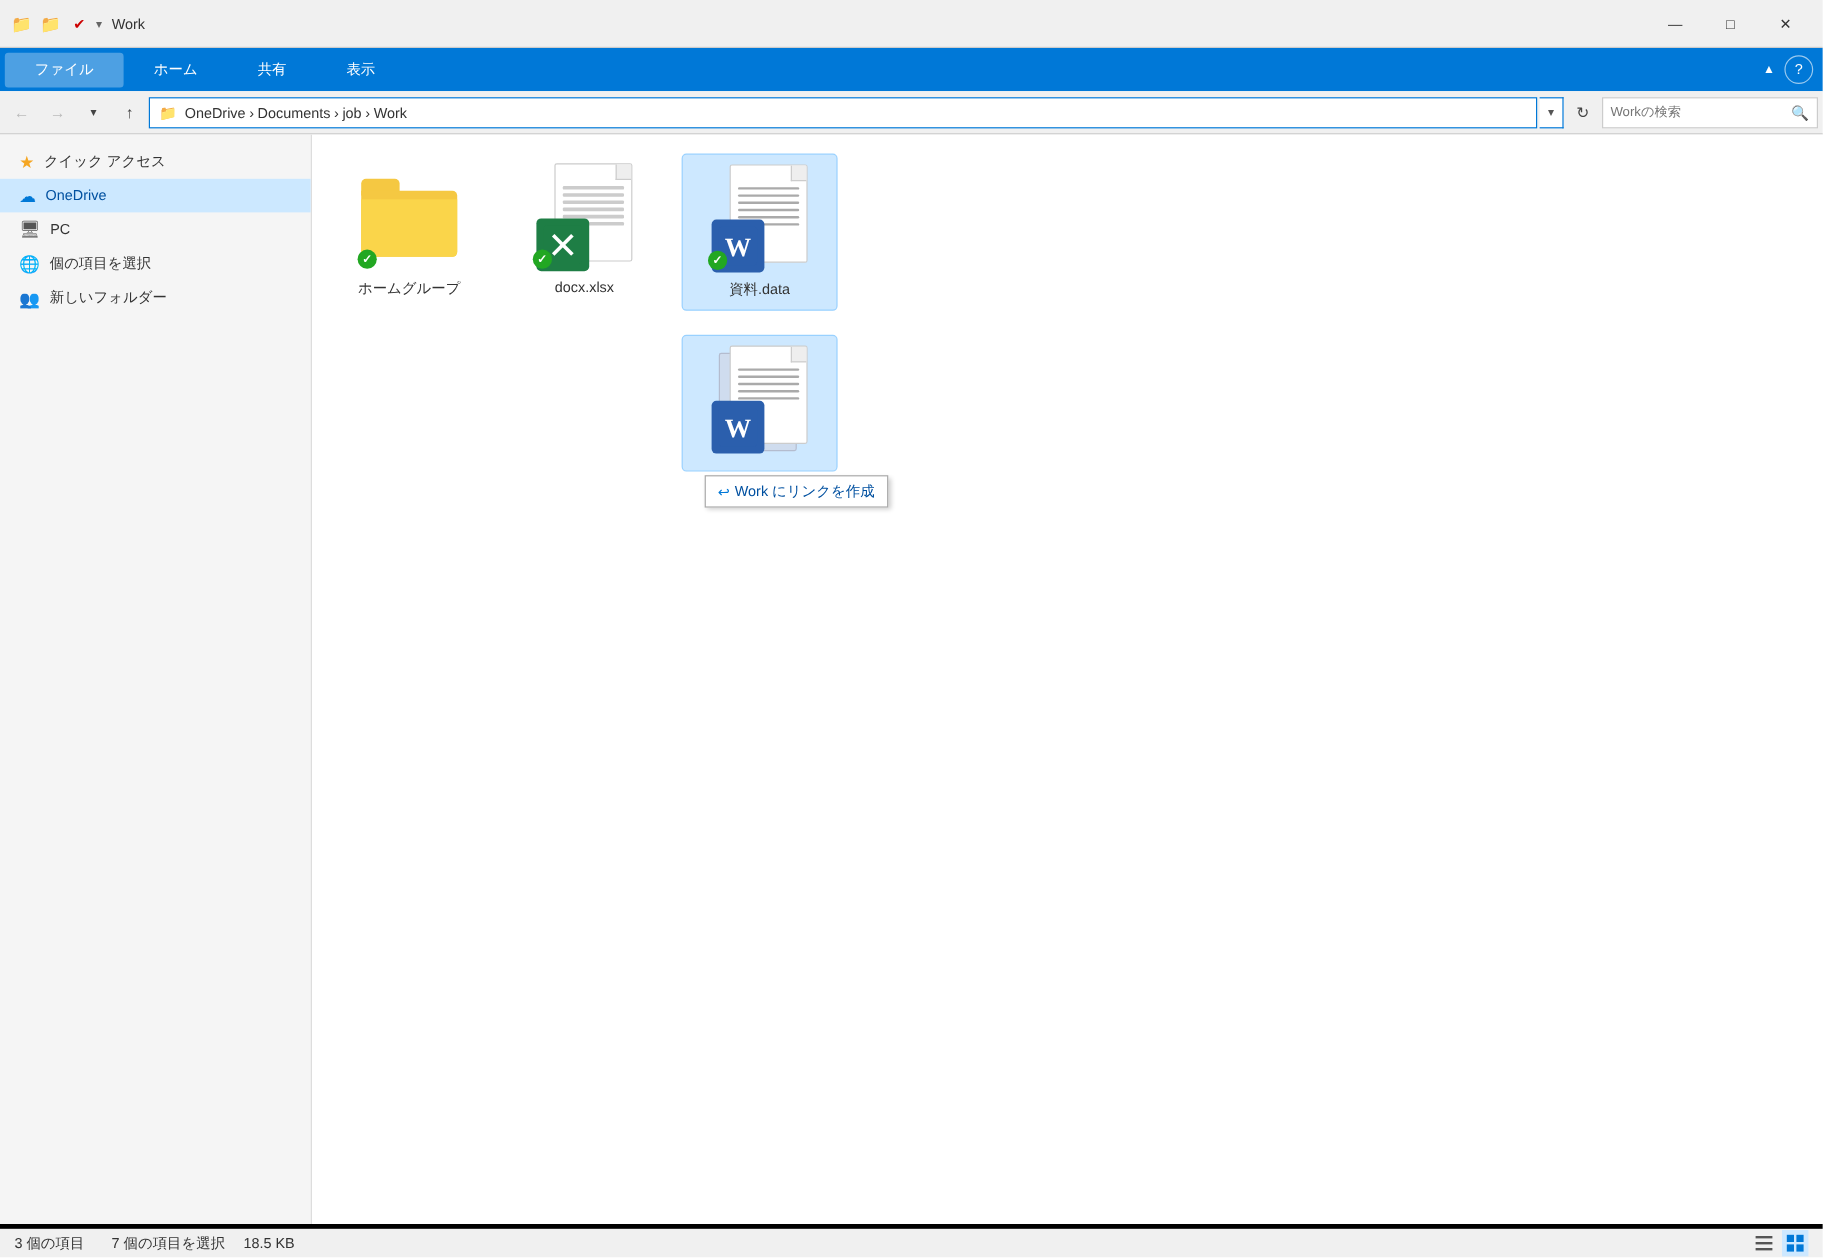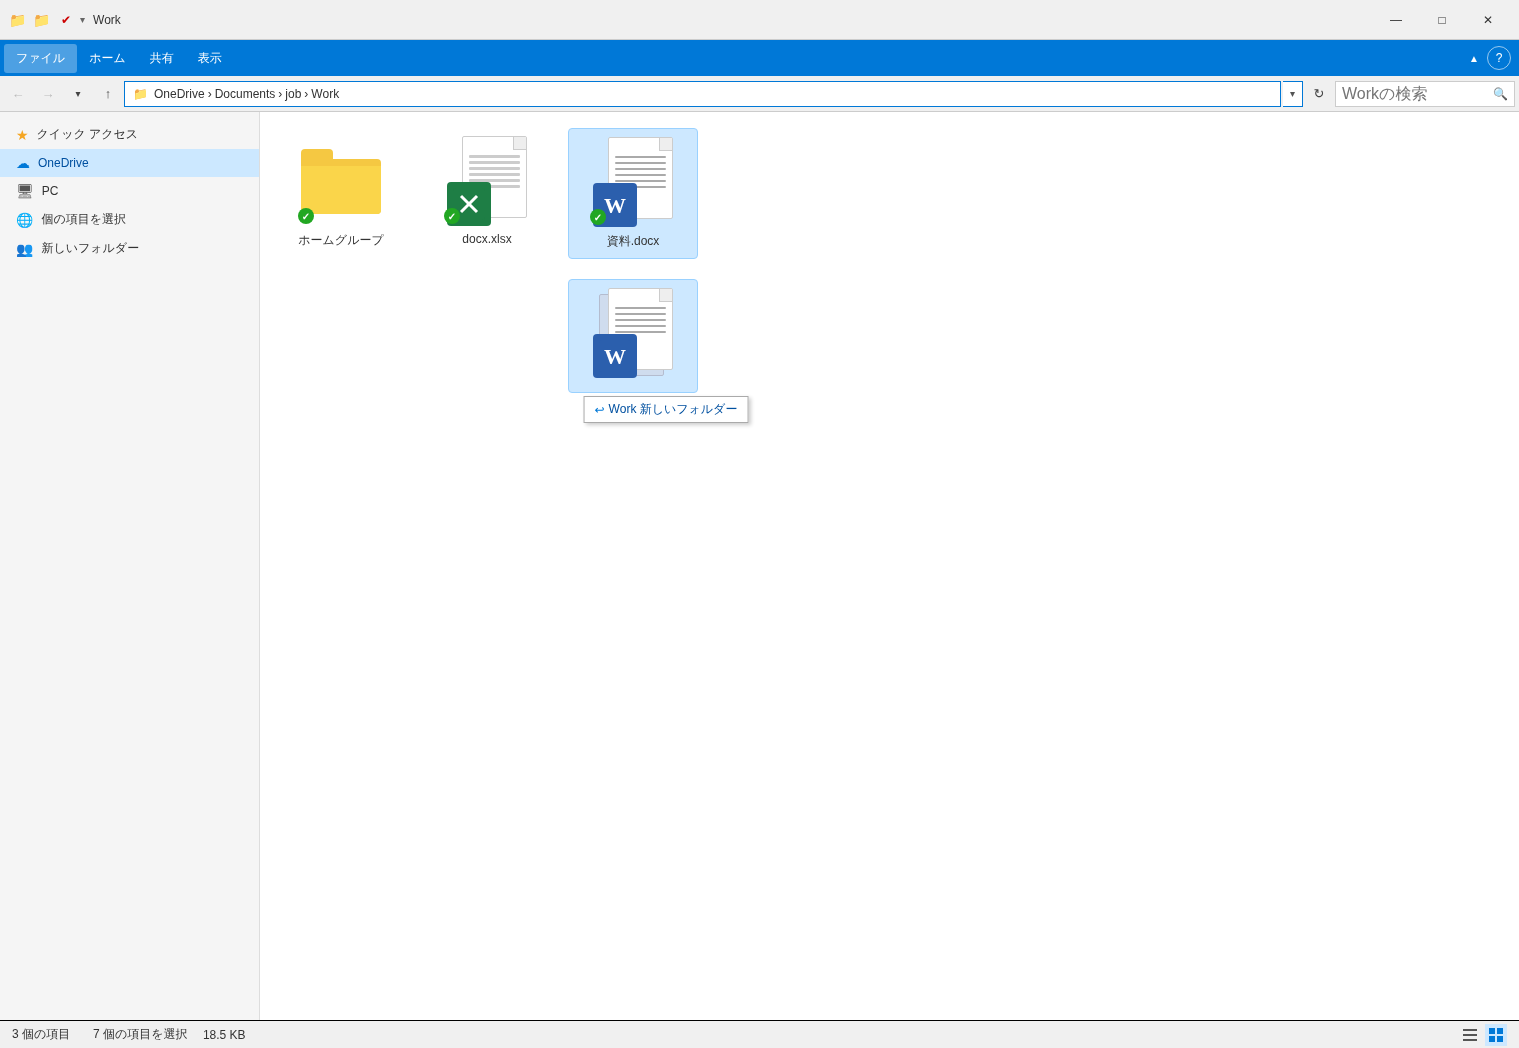--- a/index.html
+++ b/index.html
@@ -67,21 +67,21 @@
 
     
     .menu-bar {
       height: 36px;
       background: #0078d7;
       display: flex;
       align-items: center;
       padding: 0 4px;
     }
     .menu-item {
-      padding: 6px 12px;
+      padding: 6px 25px;
       color: #fff;
       cursor: pointer;
       font-size: 12px;
       border-radius: 3px;
     }
     .menu-item.active { background: rgba(255,255,255,0.3); }
     .menu-right {
       margin-left: auto;
       display: flex;
       align-items: center;
@@ -179,21 +179,21 @@
       height: 26px;
       border: 1px solid #ccc;
       display: flex;
       align-items: center;
       padding: 0 6px;
       background: #fff;
     }
     .search-box input {
       border: none;
       outline: none;
-      font-size: 16px;
+      font-size: 11px;
       color: #999;
       width: 100%;
       background: transparent;
     }
     .search-icon-btn {
       color: #666;
       cursor: pointer;
       font-size: 12px;
     }
 
@@ -451,21 +451,21 @@
     }
     .tooltip-icon {
       color: #0078d7;
       font-size: 12px;
     }
 
     
     .status-bar {
       height: 28px;
       background: #f0f0f0;
-      border-top: 1px solid #000000;
+      border-top: 4px solid #000000;
       display: flex;
       align-items: center;
       padding: 0 12px;
       font-size: 12px;
       color: #333;
     }
     .status-right {
       margin-left: auto;
       display: flex;
       align-items: center;
@@ -616,21 +616,21 @@
             </div>
             <div class="word-badge">
               <svg width="32" height="32" viewBox="0 0 32 32">
                 <rect width="32" height="32" rx="3" fill="#2b5fad"></rect>
                 <text x="16" y="24" text-anchor="middle" fill="white" font-size="22" font-weight="bold" font-family="Times New Roman, serif">W</text>
               </svg>
             </div>
           </div>
           <div class="sync-badge">✓</div>
         </div>
-        <div class="file-label">資料.docx</div>
+        <div class="file-label">資料.data</div>
       </div>
 
       <div style="display:flex; width:100%; position:relative; margin-top:4px;">
 
         <div style="width:146px;"></div>
 
         <div style="width:146px;"></div>
 
         <div class="file-item selected dragging-container" style="position:relative;">
           <div class="file-icon-wrapper">
@@ -652,21 +652,21 @@
                     <rect width="32" height="32" rx="3" fill="#2b5fad"></rect>
                     <text x="16" y="24" text-anchor="middle" fill="white" font-size="22" font-weight="bold" font-family="Times New Roman, serif">W</text>
                   </svg>
                 </div>
               </div>
             </div>
           </div>
 
           <div class="tooltip" style="top:100%; left:50%; transform:translateX(-30%); margin-top:4px; z-index:100;">
             <span class="tooltip-icon">↩</span>
-            <span>Work 新しいフォルダー</span>
+            <span>Work にリンクを作成</span>
           </div>
         </div>
       </div>
 
     </div>
   </div>
 </div>
 
 <div class="status-bar">
   <span>3 個の項目</span>

